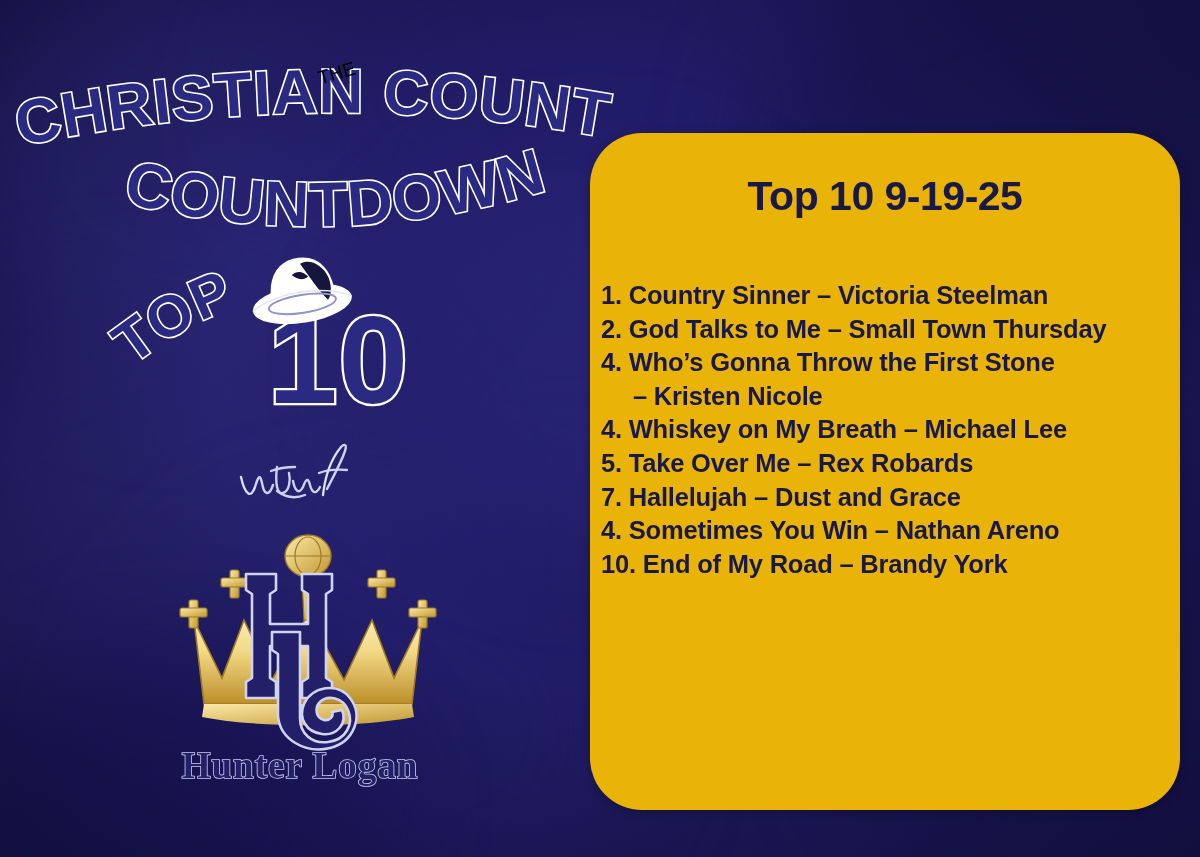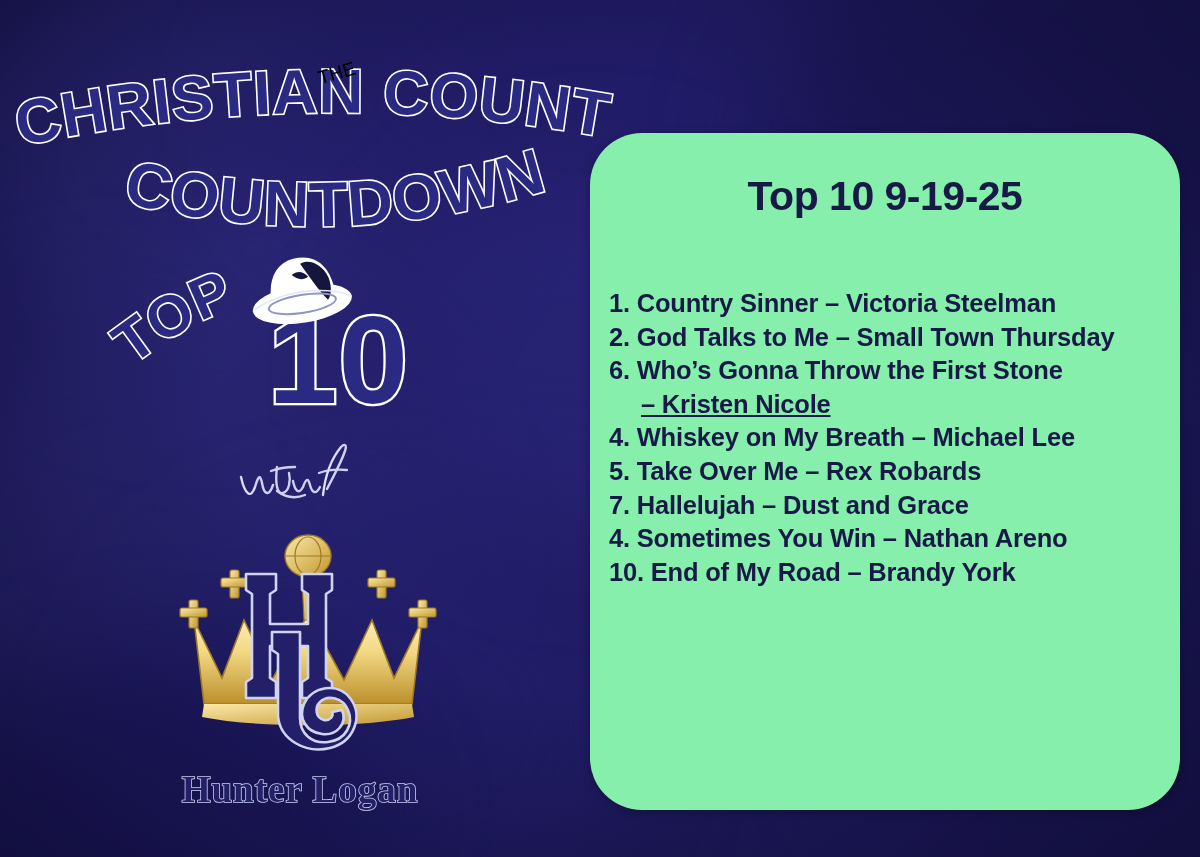--- a/index.html
+++ b/index.html
@@ -49,46 +49,46 @@
 
   
   #hat{position:absolute;left:248px;top:252px;width:104px;height:74px;transform:rotate(-9deg);}
 
   
   #withs{position:absolute;left:233px;top:437px;width:128px;height:80px;}
 
   
   #logo{position:absolute;left:160px;top:528px;width:296px;height:256px;}
 
-  #hunterlogan{position:absolute;left:150px;top:742px;width:300px;text-align:left;margin-top:24px;}
+  #hunterlogan{position:absolute;left:150px;top:742px;width:300px;text-align:left;}
   #hunterlogan svg text{
     font-size:37px;font-weight:bold;font-family:"Liberation Serif",serif;
     fill:#232068;stroke:#c9cdf0;stroke-width:1.6px;paint-order:stroke fill;
     letter-spacing:1px;
   }
 
   
   #card{
     position:absolute;left:590px;top:133px;width:590px;height:677px;
-    background:#86efac;border-radius:52px;
+    background:#eab308;border-radius:52px;
     box-shadow:0 2px 10px rgba(0,0,0,.28);
   }
   #card-title{
     position:absolute;left:0;right:0;top:40px;text-align:center;
     font-size:41px;font-weight:bold;color:#191948;letter-spacing:-0.5px;
   }
   #song-list{
     position:absolute;left:7px;top:142px;right:4px;
-    margin:12px;padding:0;list-style:none;
+    margin:4px;padding:0;list-style:none;
   }
   #song-list li{
     font-size:25.5px;font-weight:bold;color:#191948;
     line-height:33.6px;white-space:nowrap;letter-spacing:-0.2px;
   }
-  #song-list li.cont{padding-left:32px;text-decoration:underline;}
+  #song-list li.cont{padding-left:32px;}
 </style>
 </head>
 <body>
 
 <div id="backdrop">
   <div class="blob b1"></div>
   <div class="blob b2"></div>
   <div class="blob b3"></div>
   <div class="blob b4"></div>
   <div class="blob b5"></div>
@@ -226,21 +226,21 @@
       <text x="150" y="36" text-anchor="middle">Hunter Logan</text>
     </svg>
   </div>
 </div>
 
 <div id="card">
   <div id="card-title">Top 10 9-19-25</div>
   <ul id="song-list">
       <li>1. Country Sinner – Victoria Steelman</li>
       <li>2. God Talks to Me – Small Town Thursday</li>
-      <li>6. Who’s Gonna Throw the First Stone</li>
+      <li>4. Who’s Gonna Throw the First Stone</li>
       <li class="cont">– Kristen Nicole</li>
       <li>4. Whiskey on My Breath – Michael Lee</li>
       <li>5. Take Over Me – Rex Robards</li>
       <li>7. Hallelujah – Dust and Grace</li>
       <li>4. Sometimes You Win – Nathan Areno</li>
       <li>10. End of My Road – Brandy York</li>
     </ul>
 </div>
 
 </body></html>

